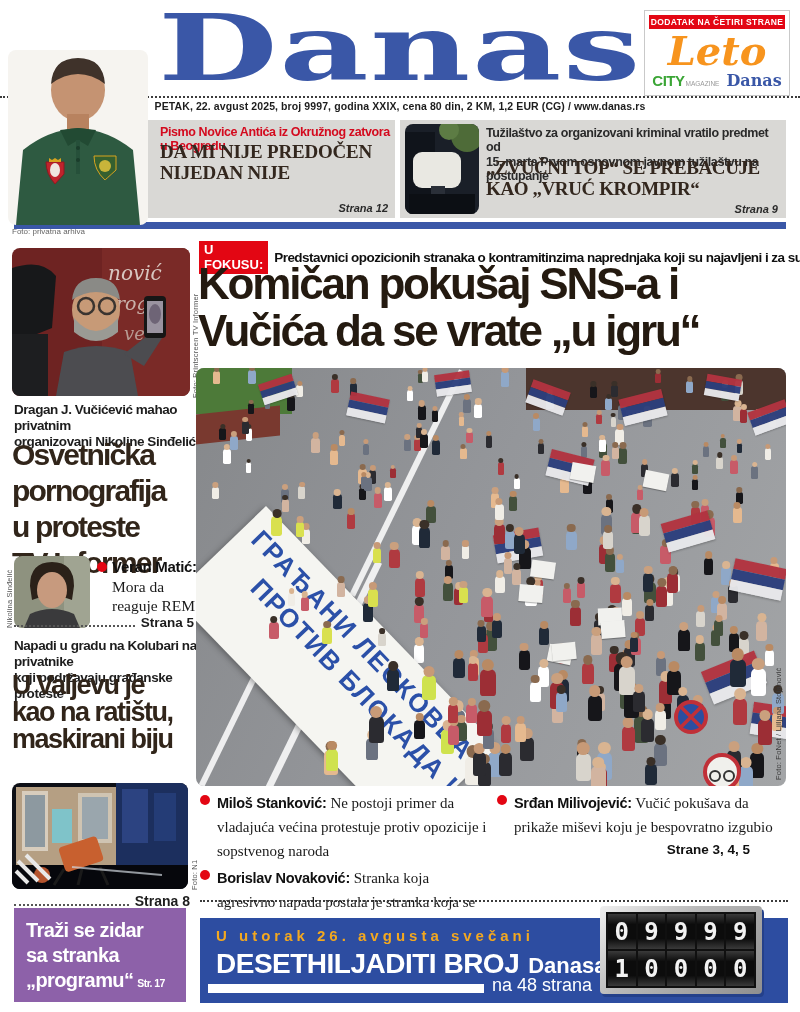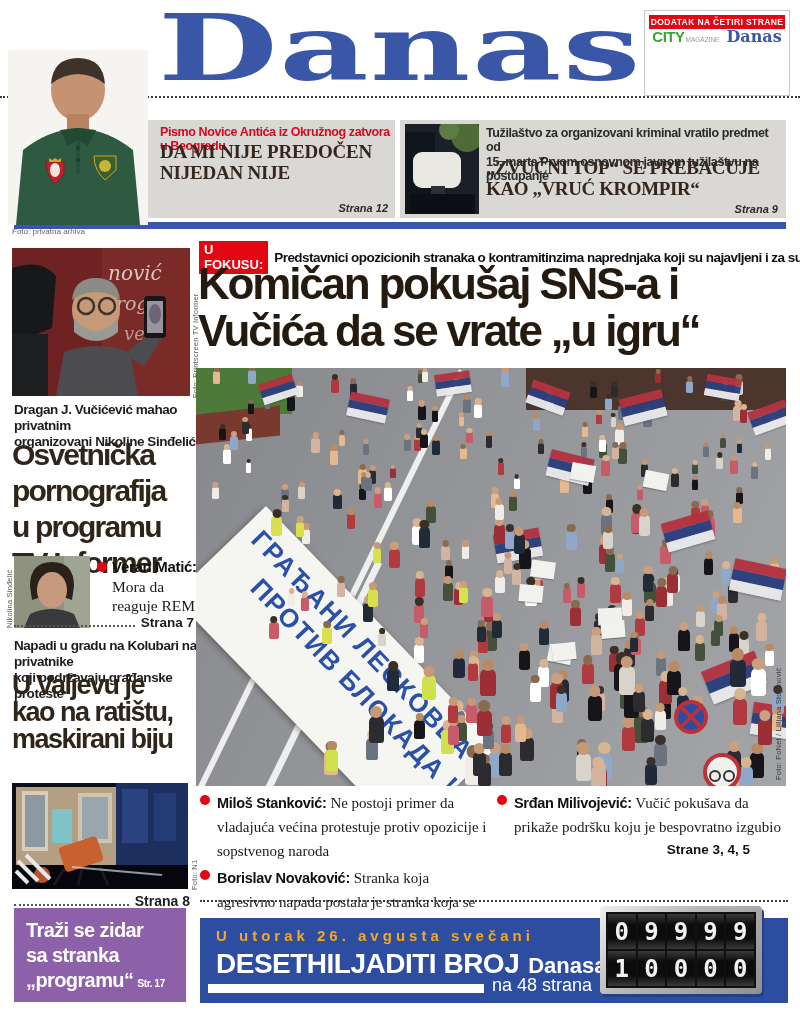--- a/index.html
+++ b/index.html
@@ -88,33 +88,34 @@
   .promo-l3{position:absolute;left:292px;top:57px;color:#fff;font-size:18px;}
   .odometer{left:600px;top:906px;width:162px;height:88px;z-index:6;
         background:linear-gradient(135deg,#efefef 0%,#b9b9b9 40%,#8f8f8f 100%);
         border-radius:4px;padding:6px;box-sizing:border-box;box-shadow:2px 3px 0 #24408a;}
   .od-inner{width:100%;height:100%;background:#101010;display:flex;flex-direction:column;gap:2px;padding:2px;box-sizing:border-box;}
   .od-row{flex:1;display:flex;gap:2px;}
   .od-cell{flex:1;display:flex;align-items:center;justify-content:center;
         background:linear-gradient(#3a3a3a,#0c0c0c 30%,#0c0c0c 70%,#3a3a3a);
         color:#f2f2f2;font-family:"DejaVu Sans Mono",monospace;font-weight:bold;font-size:24px;}
   
-  .ph{overflow:hidden;}
+  .ph{overflow:hidden;border-radius:8px;}
   .sign{position:absolute;border-radius:50%;}
 </style>
 </head>
 <body>
 
 <div id="page">
 
   <div class="abs rule-dotted" style="left:0;top:96px;width:800px;"></div>
   <div class="abs logo">Danas</div>
 
   <div class="abs leto">
     <div class="leto-top">DODATAK NA ČETIRI STRANE</div>
+    <div class="leto-title">Leto</div>
     <div class="leto-brands">
       <span class="leto-city">CITY</span>
       <span class="leto-mag">MAGAZINE</span>
       <span class="leto-danas">Danas</span>
     </div>
   </div>
 
   <div class="abs man-photo ph">
     <svg width="140" height="175" viewBox="0 0 140 175">
       <rect width="140" height="175" fill="#f6f4f0"></rect>
@@ -132,20 +133,21 @@
         <path d="M3,4 L15,4 L15,0 L12,2 L9,0 L6,2 L3,0Z" fill="#d9a41f"></path>
       </g>
       <g transform="translate(86,104)">
         <path d="M0,2 L22,2 L22,16 Q11,26 11,26 Q0,16 0,2Z" fill="#35602f" stroke="#d9a41f"></path>
         <ellipse cx="11" cy="12" rx="6" ry="6" fill="#c9b43a"></ellipse>
       </g>
     </svg>
   </div>
   <div class="abs photo-credit-h" style="left:12px;top:227px;">Foto: privatna arhiva</div>
 
+  <div class="abs dateline">PETAK, 22. avgust 2025, broj 9997, godina XXIX, cena 80 din, 2 KM, 1,2 EUR (CG) / www.danas.rs</div>
 
   <div class="abs story-box" style="left:148px;top:120px;width:247px;height:98px;">
     <div class="kicker red" style="position:absolute;left:12px;top:5px;width:230px;">Pismo Novice Antića iz Okružnog zatvora u Beogradu</div>
     <div class="serif-head" style="position:absolute;left:12px;top:22px;font-size:19px;">
       <div>DA MI NIJE PREDOČEN</div>
       <div>NIJEDAN NIJE</div>
     </div>
     <div class="strana-ref" style="position:absolute;right:7px;bottom:4px;">Strana 12</div>
   </div>
 
@@ -207,21 +209,21 @@
   <div class="abs v-credit" style="left:191px;top:252px;height:146px;">Foto: Printscreen TV Informer</div>
 
   <div class="abs cap" style="left:14px;top:402px;width:182px;">
     <div>Dragan J. Vučićević mahao privatnim</div>
     <div>organizovani Nikoline Sinđelić</div>
   </div>
 
   <div class="abs big-head" style="left:12px;top:437px;font-size:30px;line-height:36px;">
     <div>Osvetnička</div>
     <div>pornografija</div>
-    <div>u programu</div>
+    <div>u proteste</div>
     <div>TV Informer</div>
   </div>
 
   <div class="abs v-credit" style="left:5px;top:556px;height:72px;">Nikolina Sinđelić</div>
   <div class="abs ph" style="left:14px;top:556px;width:76px;height:72px;">
     <svg width="76" height="72" viewBox="0 0 76 72">
       <rect width="76" height="72" fill="#8e927f"></rect>
       <rect x="50" y="0" width="26" height="72" fill="#a0a492"></rect>
       <path d="M16,30 Q16,6 38,6 Q60,6 60,30 L58,44 Q38,36 18,44Z" fill="#2b2119"></path>
       <ellipse cx="38" cy="34" rx="15" ry="18" fill="#c79a7e"></ellipse>
@@ -229,21 +231,21 @@
     </svg>
   </div>
   <div class="abs bullet" style="left:97px;top:562px;"></div>
   <div class="abs" style="left:112px;top:558px;font-weight:bold;font-size:15px;letter-spacing:-.3px;color:#111;">Veran Matić:</div>
   <div class="abs" style="left:112px;top:577px;font-family:'Liberation Serif',serif;font-size:15.5px;line-height:19px;color:#1a1a1a;">
     <div>Mora da</div>
     <div>reaguje REM</div>
   </div>
   <div class="abs leader-row" style="left:14px;top:615px;width:180px;">
     <div class="leader"></div>
-    <span class="leader-label">Strana 7</span>
+    <span class="leader-label">Strana 5</span>
   </div>
 
   <div class="abs cap" style="left:14px;top:638px;width:184px;">
     <div>Napadi u gradu na Kolubari na privatnike</div>
     <div>koji podržavaju građanske proteste</div>
   </div>
   <div class="abs big-head" style="left:12px;top:672px;font-size:27px;line-height:27px;letter-spacing:-1.5px;">
     <div>U Valjevu je</div>
     <div>kao na ratištu,</div>
     <div>maskirani biju</div>
@@ -637,21 +639,21 @@
         </svg>
     </div>
       <div class="v-credit" style="position:absolute;right:3px;bottom:6px;height:120px;color:#3a3a3a;">Foto: FoNet / Ljiljana Stojanović</div>
     </div>
 
   <div class="abs" style="left:200px;top:791px;width:290px;">
     <p class="quote"><span class="qname">Miloš Stanković:</span><span> Ne postoji primer da vladajuća većina protestuje protiv opozicije i sopstvenog naroda</span></p>
     <p class="quote"><span class="qname">Borislav Novaković:</span><span> Stranka koja agresivno napada postala je stranka koja se nevešto brani</span></p>
   </div>
   <div class="abs" style="left:497px;top:791px;width:291px;">
-    <p class="quote"><span class="qname">Srđan Milivojević:</span><span> Vučić pokušava da prikaže podršku koju je bespovratno izgubio</span></p>
+    <p class="quote"><span class="qname">Srđan Milivojević:</span><span> Vučić pokušava da prikaže miševi koju je bespovratno izgubio</span></p>
     <div class="strane-ref">Strane 3, 4, 5</div>
   </div>
   <div class="abs rule-dotted" style="left:200px;top:900px;width:588px;border-top-width:2px;"></div>
 
   <div class="abs purple-box">
     <div class="purple-line">Traži se zidar</div>
     <div class="purple-line">sa stranka</div>
     <div class="purple-line"><span>„programu“</span><span class="purple-ref">Str. 17</span></div>
   </div>
 

